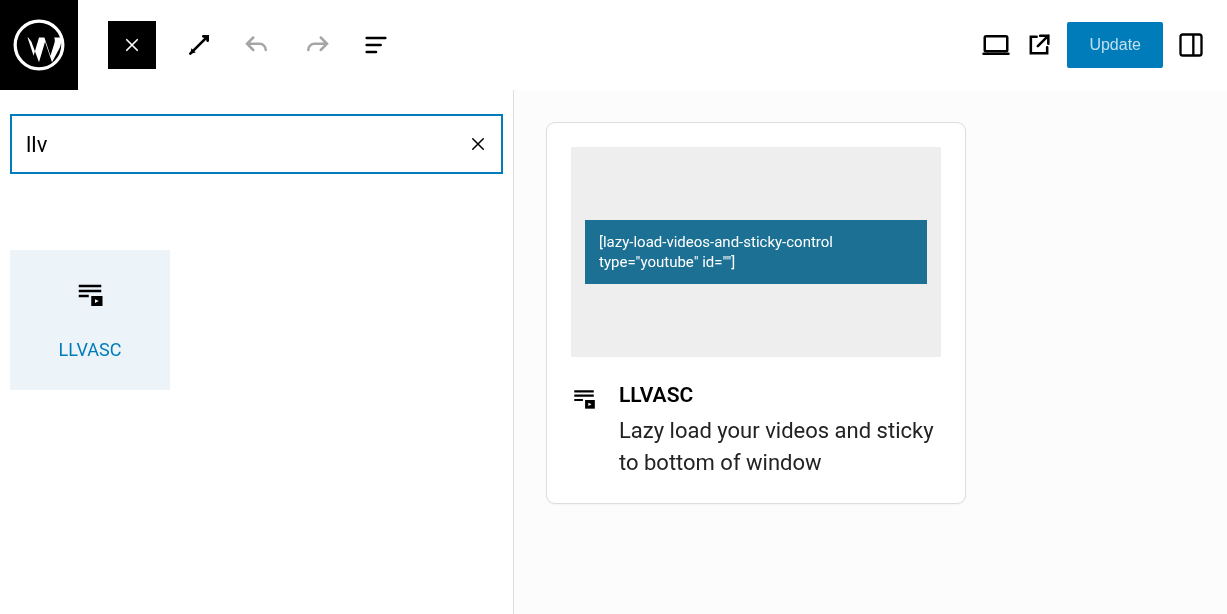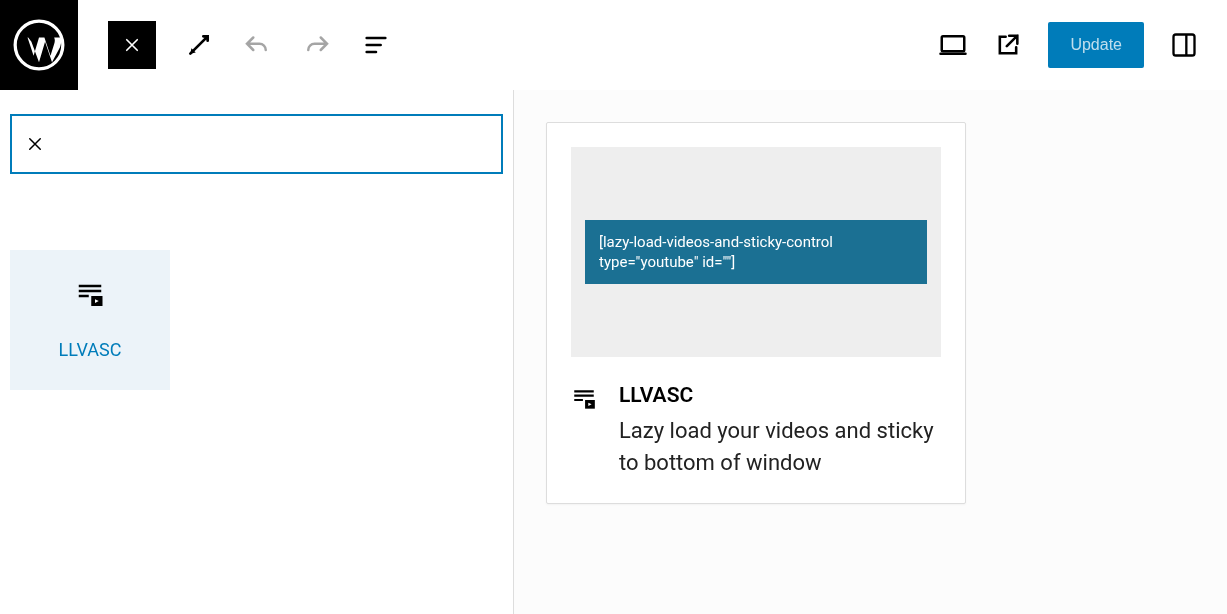--- a/index.html
+++ b/index.html
@@ -6,36 +6,36 @@
 body { width: 1227px; height: 614px; font-family: -apple-system, BlinkMacSystemFont, "Segoe UI", Roboto, sans-serif; overflow: hidden; background: #fff; }
 
 .toolbar { height: 90px; display: flex; align-items: center; background: #fff; }
 .wp-logo { width: 78px; height: 90px; background: #000; display: flex; align-items: center; justify-content: center; }
 .wp-logo svg { width: 52px; height: 52px; }
 .toolbar-left { display: flex; align-items: center; gap: 30px; padding-left: 30px; }
 .close-btn { width: 48px; height: 48px; background: #000; display: flex; align-items: center; justify-content: center; cursor: pointer; }
 .close-btn svg { width: 18px; height: 18px; }
 .tool-icon { display: flex; align-items: center; justify-content: center; cursor: pointer; }
 .tool-icon.disabled { opacity: 0.35; cursor: default; }
-.toolbar-right { margin-left: auto; display: flex; align-items: center; gap: 26px; padding-right: 29px; }
+.toolbar-right { margin-left: auto; display: flex; align-items: center; gap: 14px; padding-right: 22px; }
 .update-btn { background: #007cba; color: #fff; border: none; padding: 14px 22px; font-size: 16px; cursor: pointer; border-radius: 2px; }
 .update-btn.faded { color: rgba(255,255,255,0.75); }
 
 .main { display: flex; height: 524px; }
 .inserter-panel { width: 514px; height: 100%; border-right: 1px solid #ddd; padding: 10px; position: relative; }
 .search-box { display: flex; align-items: center; border: 2px solid #007cba; padding: 10px 14px; margin: 14px 0 0 0; height: 60px; }
 .search-box input { flex: 1; border: none; outline: none; font-size: 22px; font-family: inherit; }
 .search-clear { cursor: pointer; display: flex; align-items: center; }
 .search-clear svg { width: 18px; height: 18px; }
 
 .block-item { width: 160px; height: 140px; background: #ecf3f9; display: flex; flex-direction: column; align-items: center; justify-content: center; gap: 24px; margin-top: 76px; cursor: pointer; }
 .block-item .label { color: #007cba; font-size: 18px; }
 
 .canvas { flex: 1; background: #fcfcfc; padding: 32px; }
-.preview-card { width: 420px; border: 1px solid #ddd; background: #fff; border-radius: 2px; padding: 24px; box-shadow: 0 1px 2px rgba(0,0,0,0.04); }
+.preview-card { width: 420px; border: 1px solid #ddd; background: #fff; border-radius: 9px; padding: 24px; box-shadow: 0 1px 2px rgba(0,0,0,0.04); }
 .preview-visual { background: #eee; height: 210px; padding: 28px 14px; display: flex; align-items: center; }
 .shortcode-block { background: #1b7093; color: #fff; padding: 12px 14px; font-size: 15px; line-height: 1.35; width: 100%; }
 .preview-desc { display: flex; gap: 22px; margin-top: 26px; }
 .preview-desc .icon { padding-top: 4px; }
 .preview-desc .text h3 { font-size: 21px; font-weight: 600; margin-bottom: 8px; }
 .preview-desc .text p { font-size: 22px; color: #222; line-height: 1.45; }
 </style>
 </head>
 <body>
 
@@ -92,20 +92,21 @@
           <rect x="3" y="3" width="18" height="18" rx="2" stroke="#000" stroke-width="2" fill="none"></rect>
           <path d="M14 3v18" stroke="#000" stroke-width="2"></path>
         </svg>
     </div>
   </div>
 </div>
 
 <div class="main">
   <div class="inserter-panel">
     <div class="search-box">
+      <input type="text" value="llv" style="">
       <div class="search-clear">
         <svg viewBox="0 0 24 24">
             <path d="M5 5l14 14M19 5L5 19" stroke="#000" stroke-width="2" stroke-linecap="round"></path>
           </svg>
       </div>
     </div>
     <div class="block-item">
       <span>
         <svg width="30" height="30" viewBox="0 0 24 24">
             <path d="M3 4h18M3 8h18M3 12h8" stroke="#000" stroke-width="2"></path>

